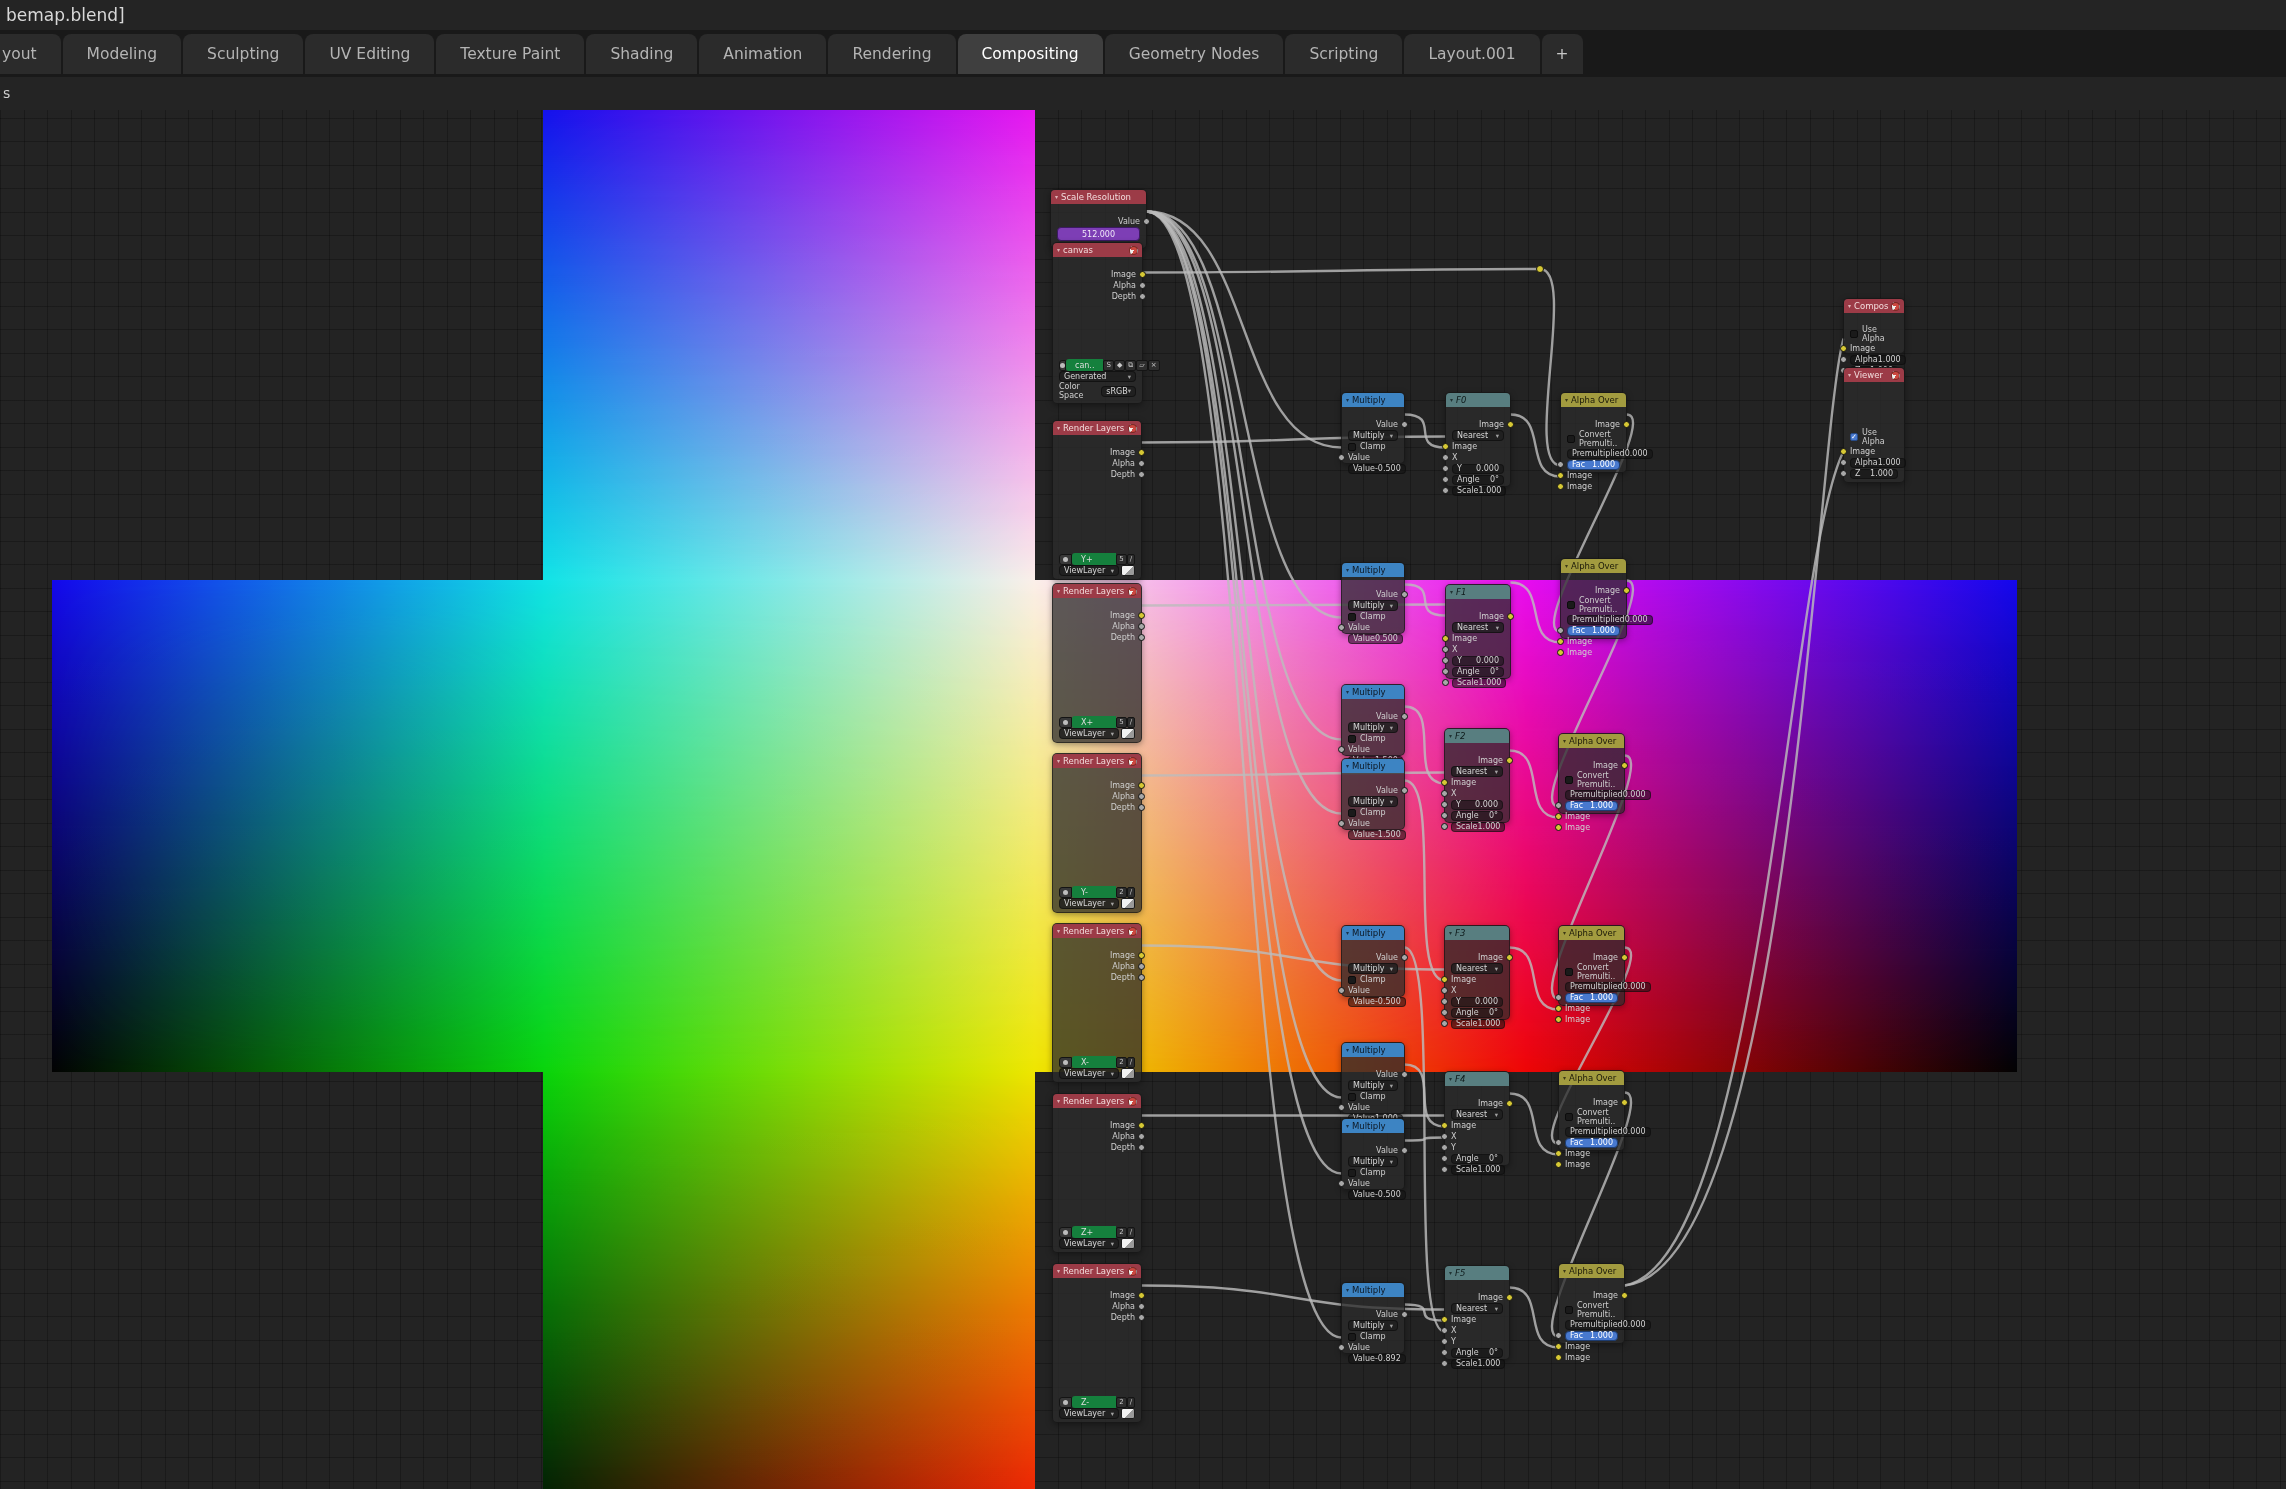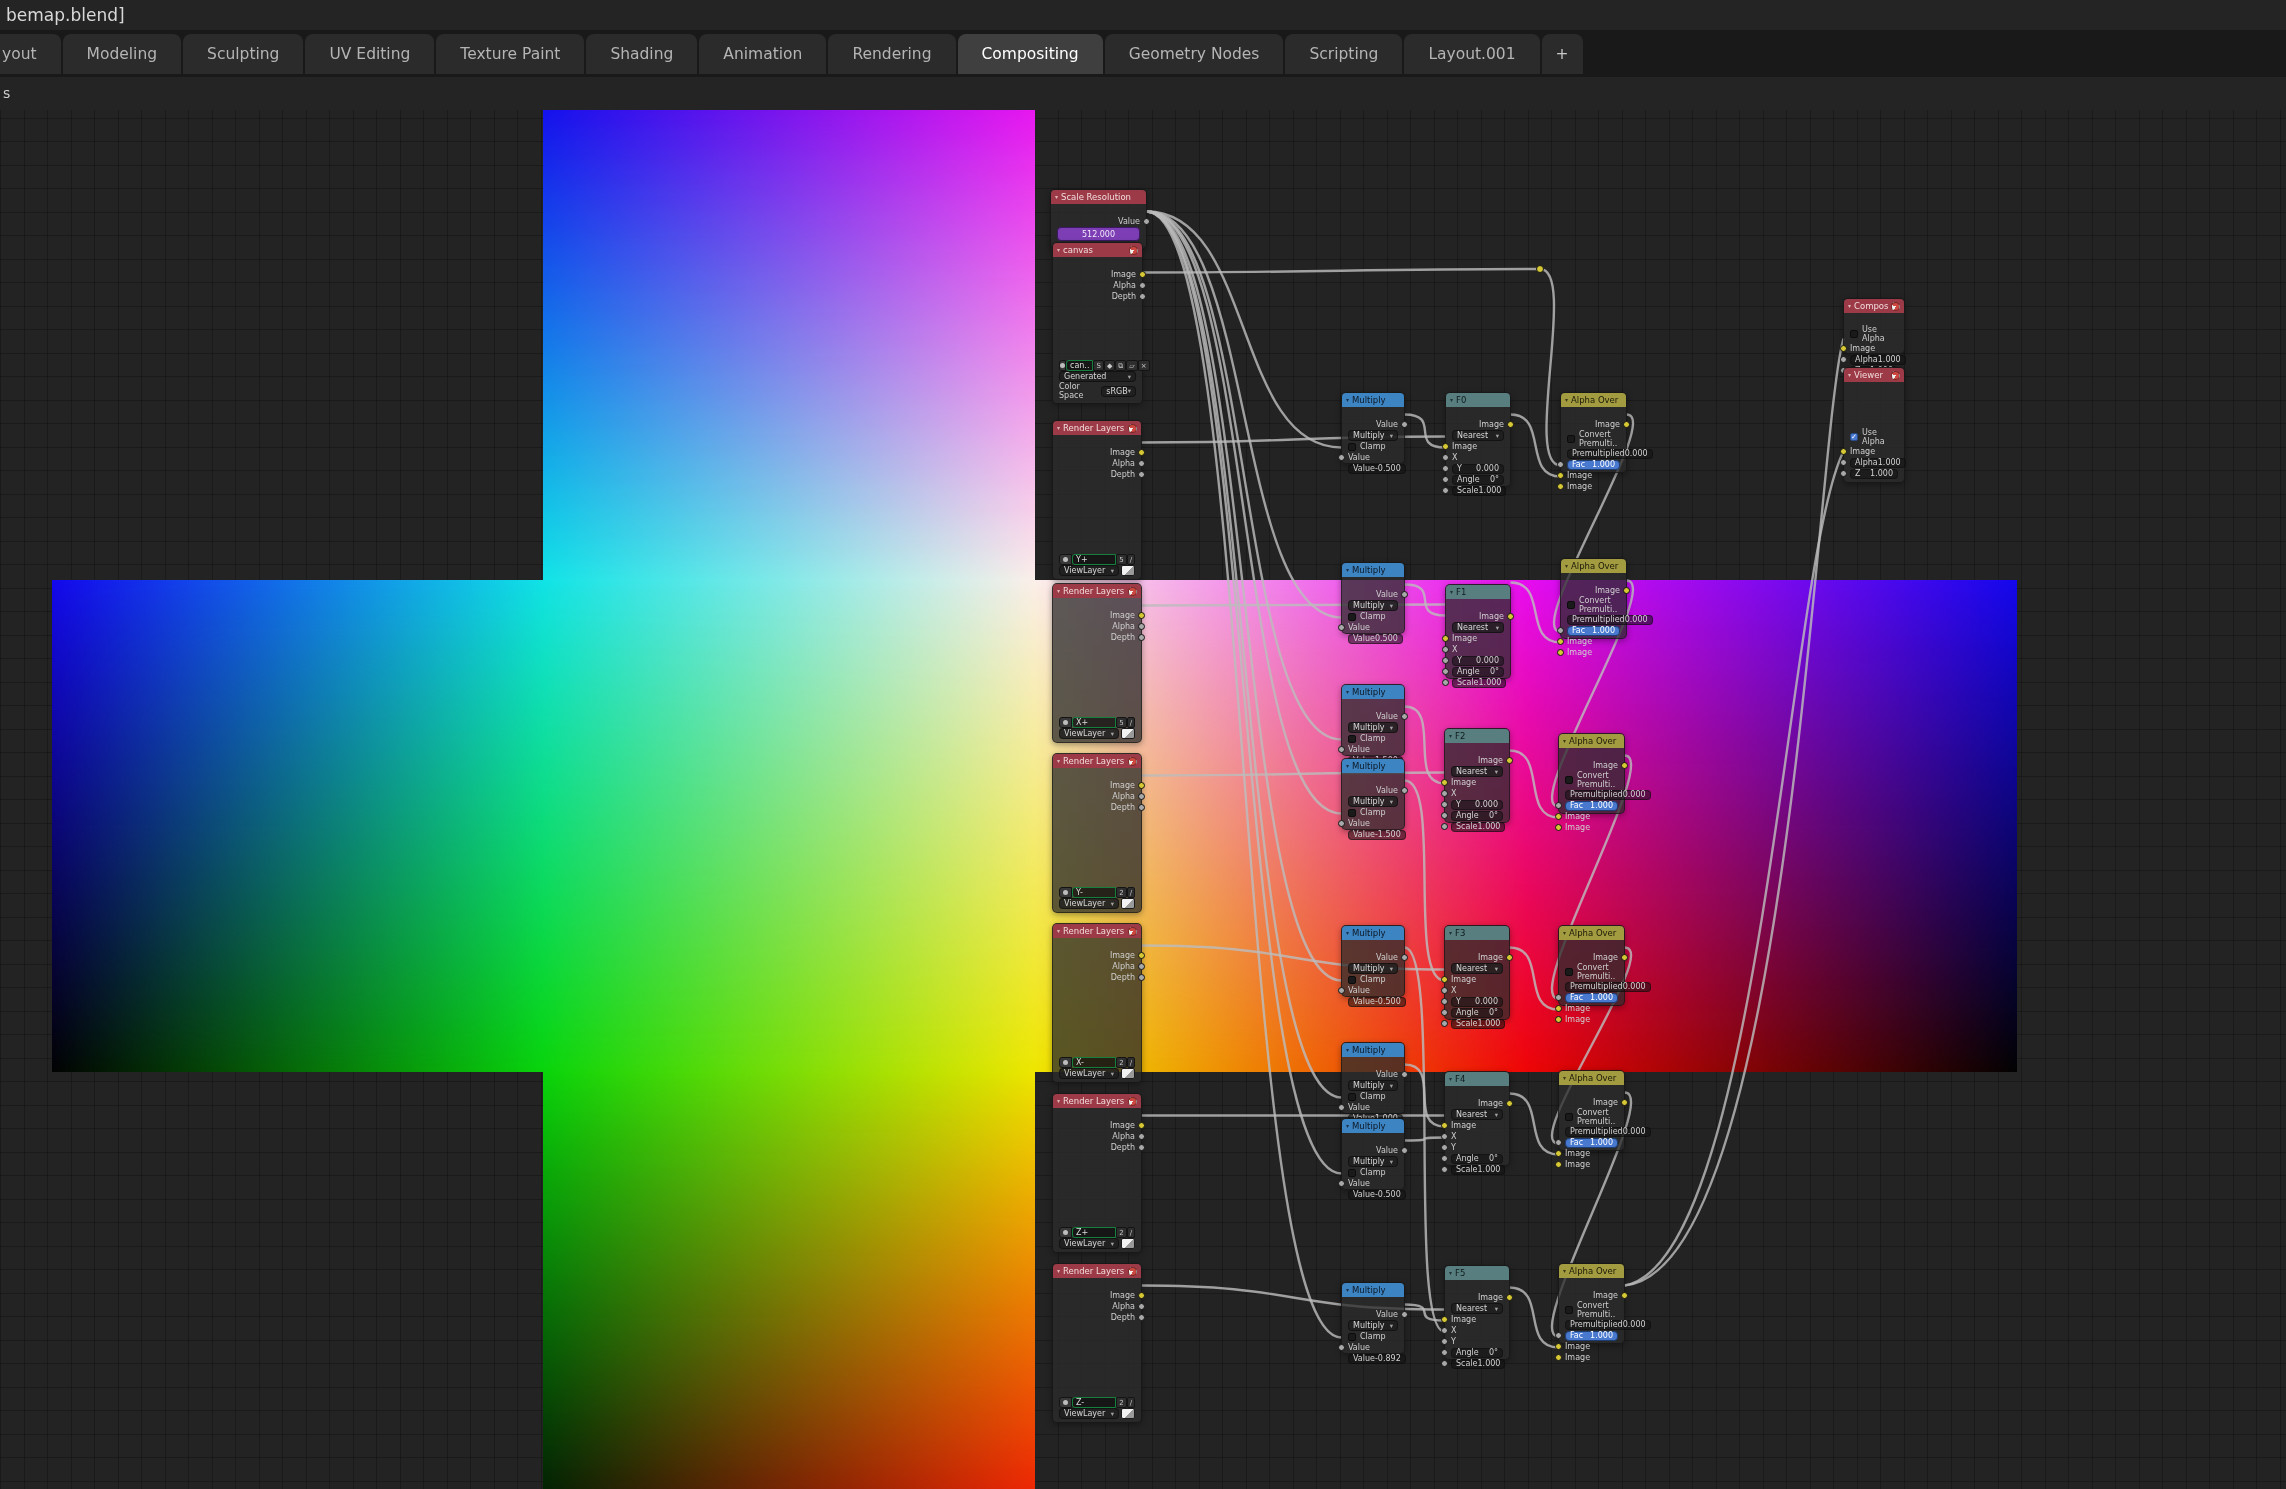--- a/index.html
+++ b/index.html
@@ -35,21 +35,21 @@
 
   
   .node { position:absolute; background:rgba(43,43,43,0.76); border:1px solid rgba(12,12,12,0.55);
     border-radius:5px; z-index:10; display:flex; flex-direction:column; box-shadow:0 2px 6px rgba(0,0,0,0.35); }
   .nhead { height:14px; flex:0 0 14px; border-radius:4px 4px 0 0; display:flex; align-items:center;
     padding:0 4px; font-size:8.5px; gap:3px; }
   .nhead .tri { font-size:6px; line-height:1; opacity:.75; }
   .nhead .htitle { flex:1 1 auto; overflow:hidden; white-space:nowrap; }
   .nhead.hred   { color:#f2dcdc; }
   .nhead.hblue  { color:#0d1722; }
-  .nhead.hteal  { color:#0e1a1a; }
+  .nhead.hteal  { color:#0e1a1a;font-style:italic; }
   .nhead.holive { color:#1b1909; }
   .render-icon { width:9px; height:9px; border-radius:50%; flex:0 0 9px;
     background:conic-gradient(from 200deg, #f2efec 0 95deg, #cc4840 95deg 360deg);
     border:0.5px solid rgba(0,0,0,.4); }
   .nbody { flex:1 1 auto; display:flex; flex-direction:column; padding:12px 0 3px 0; }
   .nrow { position:relative; display:flex; align-items:center; font-size:8px; color:#cfcfcf;
     padding:0 6px; flex:0 0 11px; }
   .nrow.r-out { justify-content:flex-end; }
   .nrow.r-prev { flex:1 1 auto; }
   .sock { position:absolute; width:7px; height:7px; border-radius:50%; border:1px solid #131313; top:50%;
@@ -63,21 +63,21 @@
   .wfield.bar-purple { background:#7d3eb5; color:#f0e8f8; border-color:#3c1962; justify-content:center; height:14px; }
   .wdrop { flex:1 1 auto; display:flex; align-items:center; background:rgba(30,30,30,0.8);
     border:1px solid rgba(10,10,10,0.55); border-radius:4px; height:11px; padding:0 4px; color:#d8d8d8; }
   .wdrop .fl { flex:1 1 auto; } .wdrop .arr { font-size:6.5px; opacity:.7; }
   .cbox { width:8px; height:8px; border-radius:2px; background:#1a1a1a; border:1px solid #0c0c0c;
     margin-right:4px; flex:0 0 8px; display:flex; align-items:center; justify-content:center;
     color:#fff; font-size:7px; line-height:1; }
   .cbox.on { background:#4879cf; border-color:#274a85; }
   .minibtn { background:#2e2e2e; border:1px solid #141414; color:#c8c8c8; border-radius:2px;
     height:11px; display:flex; align-items:center; justify-content:center; font-size:7px; padding:0 2px; }
-  .selname { flex:1 1 auto; background:rgba(14,14,14,0.7); border:1px solid #15803d; border-radius:3px 0 0 3px;
+  .selname { flex:1 1 auto; background:rgba(14,14,14,0.7); border:6px solid #15803d; border-radius:3px 0 0 3px;
     height:11px; display:flex; align-items:center; padding:0 3px; color:#dddddd; }
   .scene-ic { width:13px; height:11px; background:#383838; border:1px solid #141414; border-radius:3px 0 0 3px;
     display:flex; align-items:center; justify-content:center; }
   .scene-ic .dot { width:5px; height:5px; border-radius:50%; background:#bdbdbd; }
   .rl-renderbtn { width:14px; height:11px; margin-left:2px; background:#e4e4e4; border:1px solid #1a1a1a;
     border-radius:2px; background-image:linear-gradient(135deg,#f2f2f2 55%,#9a9a9a 55%); }
   .reroute { position:absolute; width:8px; height:8px; border-radius:50%; background:#d6c834;
     border:1px solid #131313; z-index:11; }
 </style>
 </head>

